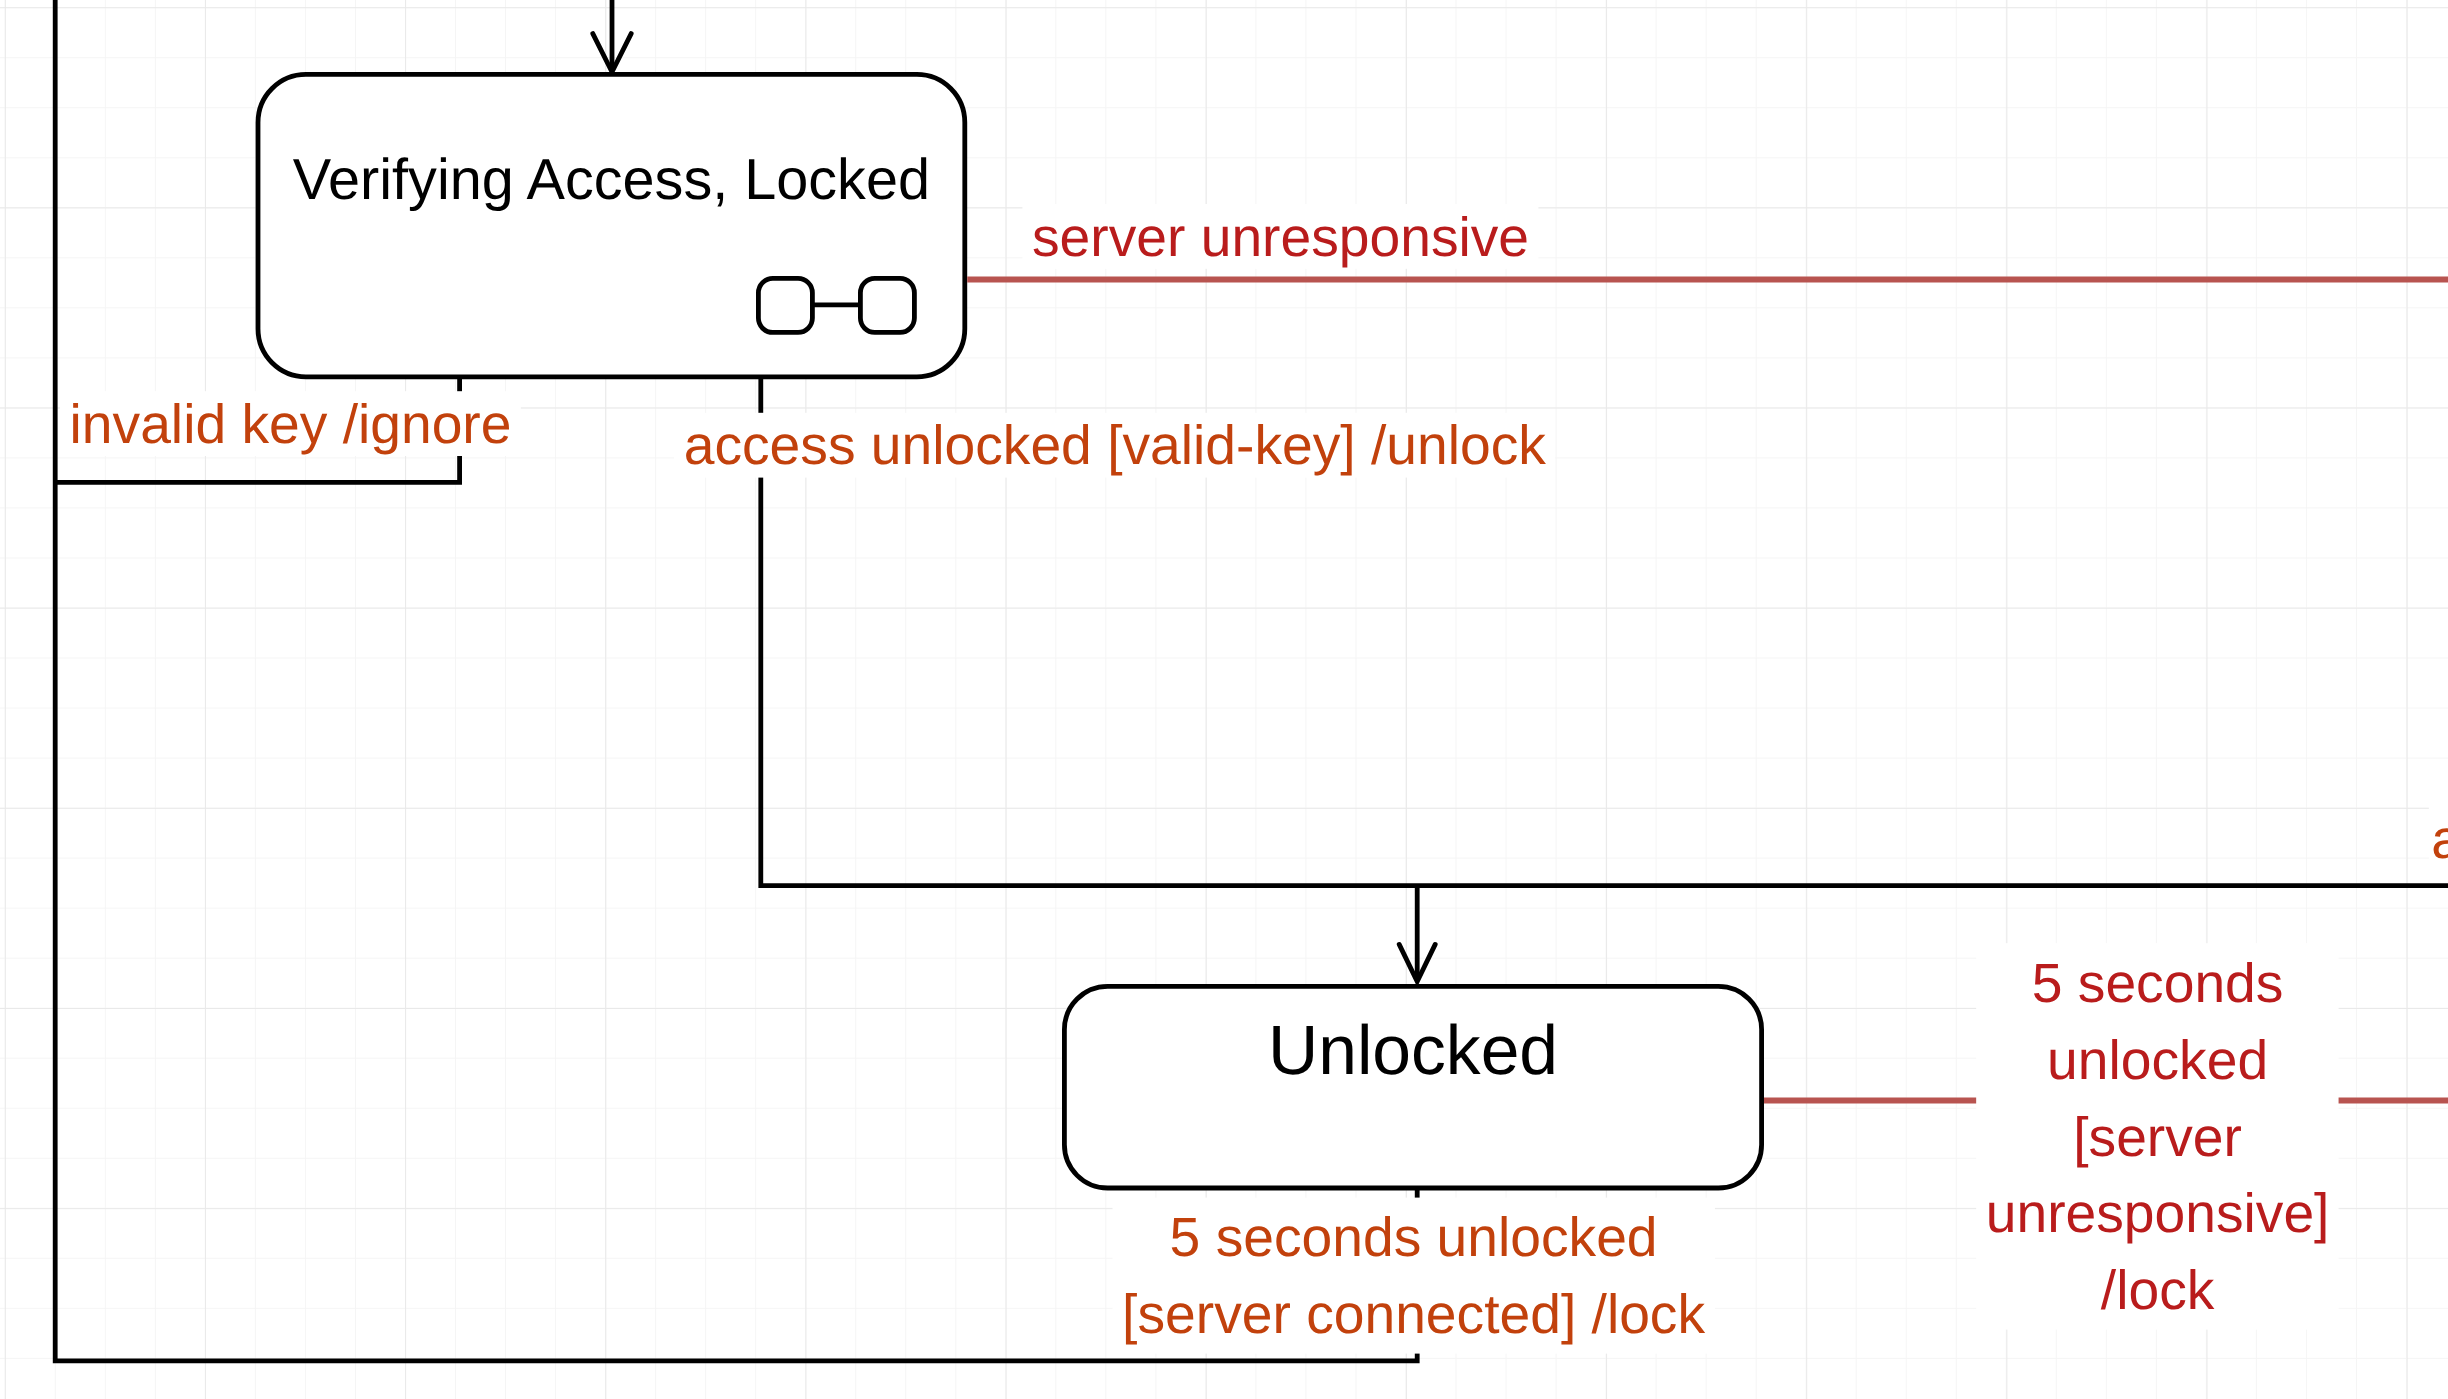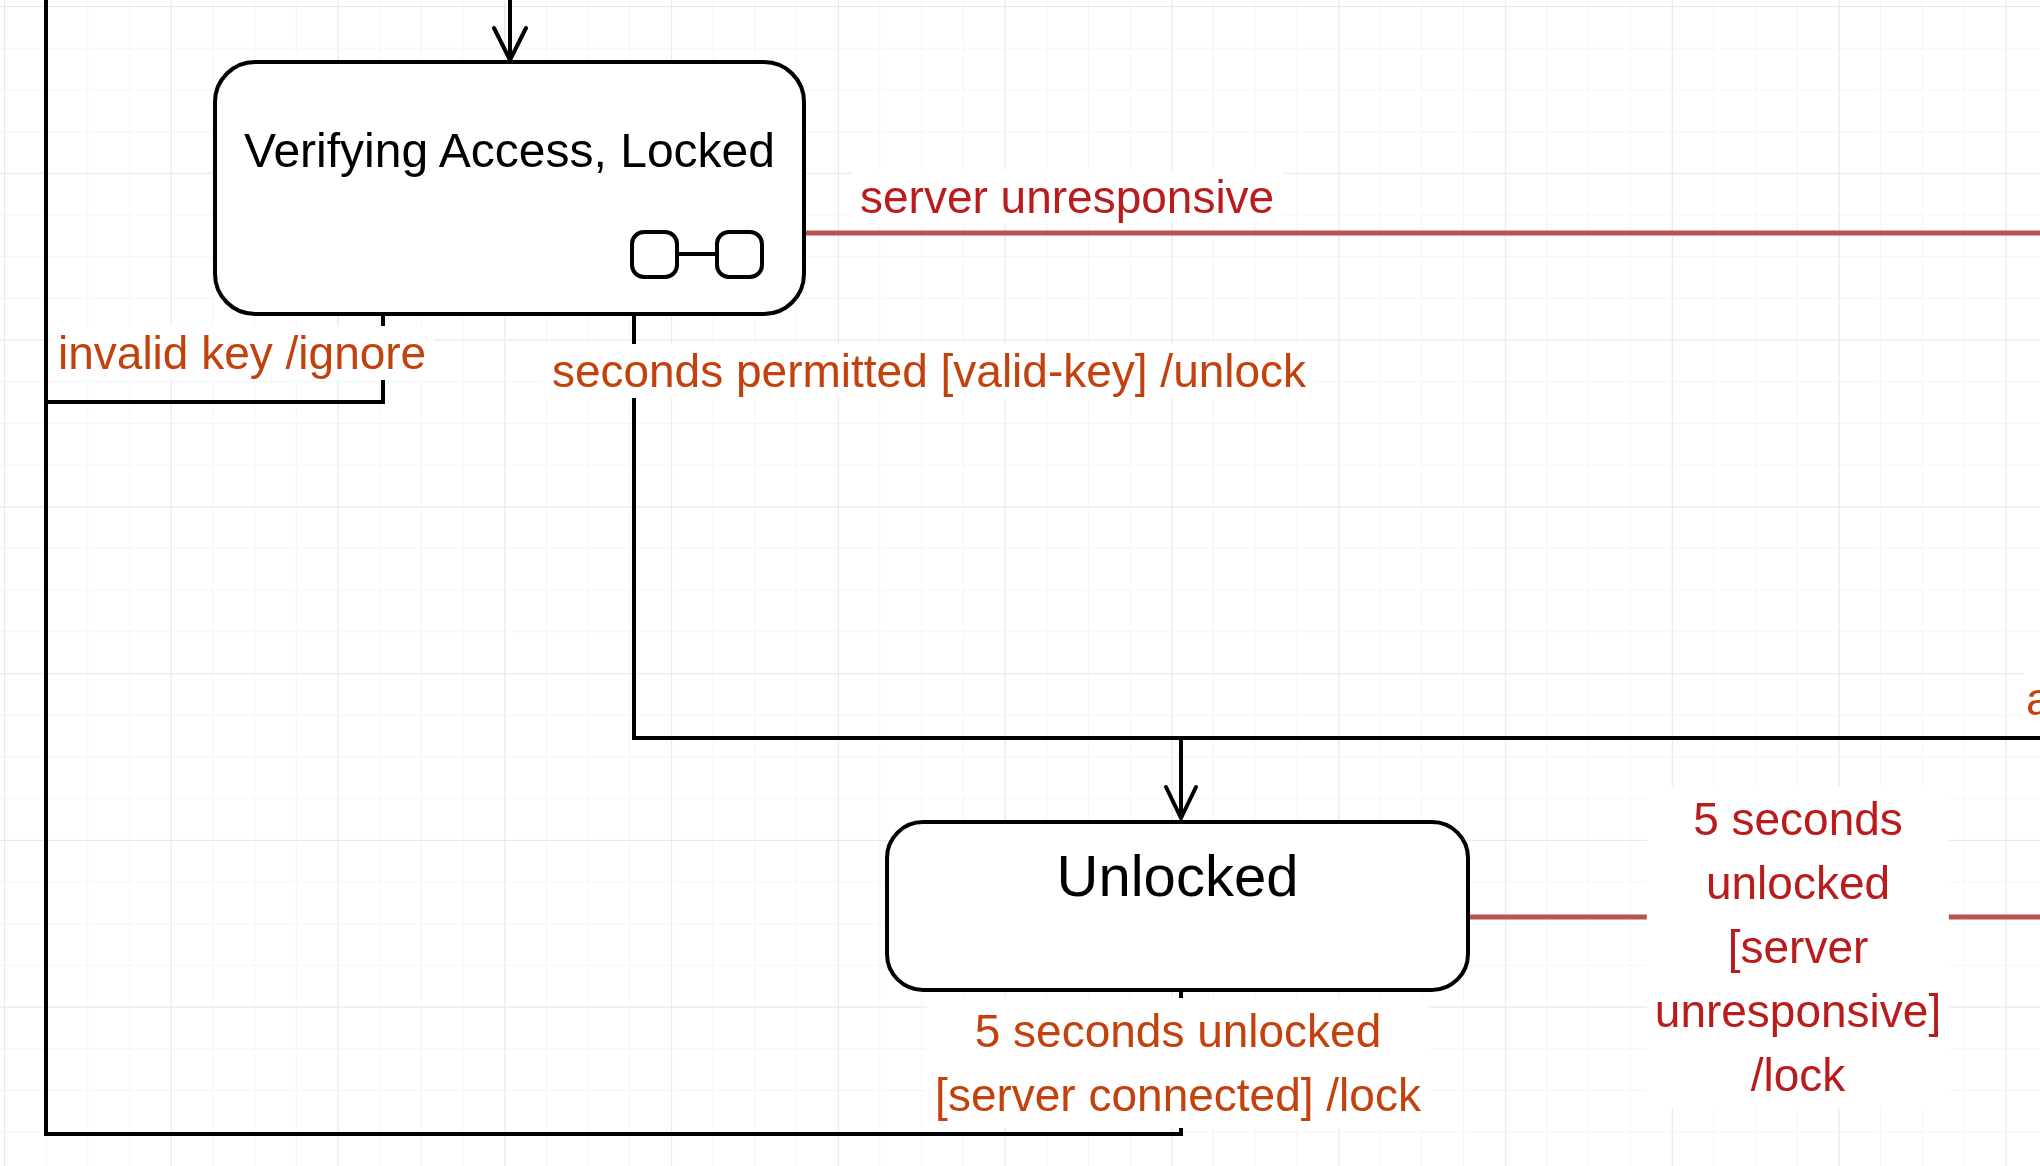--- a/index.html
+++ b/index.html
@@ -93,21 +93,21 @@
   </svg>
 
   <div class="state-label" style="left:215px; top:127px; width:589px;">Verifying Access, Locked</div>
 
   <div class="state-label" style="left:887px; top:853px; width:581px; font-size:58px; line-height:46px;">Unlocked</div>
 
   <div class="edge-label red" style="left:806px; top:170px;">server unresponsive</div>
 
   <div class="edge-label" style="left:50px; top:326px;">invalid key /ignore</div>
 
-  <div class="edge-label centered" style="left:929px; top:344px;">seconds permitted [valid-key] /unlock</div>
+  <div class="edge-label centered" style="left:929px; top:344px;">access unlocked [valid-key] /unlock</div>
 
   <div class="edge-label red centered two-line" style="left:1752px; top:786px;">5 seconds unlocked
 [server unresponsive] /lock</div>
 
   <div class="edge-label centered two-line" style="left:1178px; top:998px;">5 seconds unlocked
 [server connected] /lock</div>
 
   <div class="edge-label" style="left:2024px; top:672px; padding:1px 2px;">a</div>
 
 </div>

